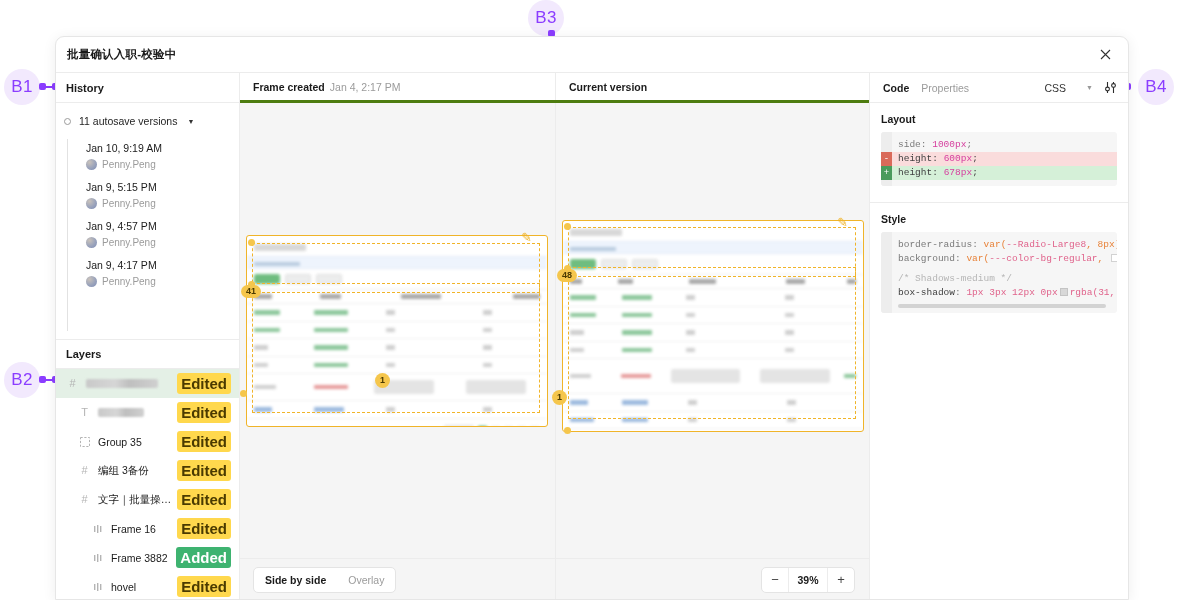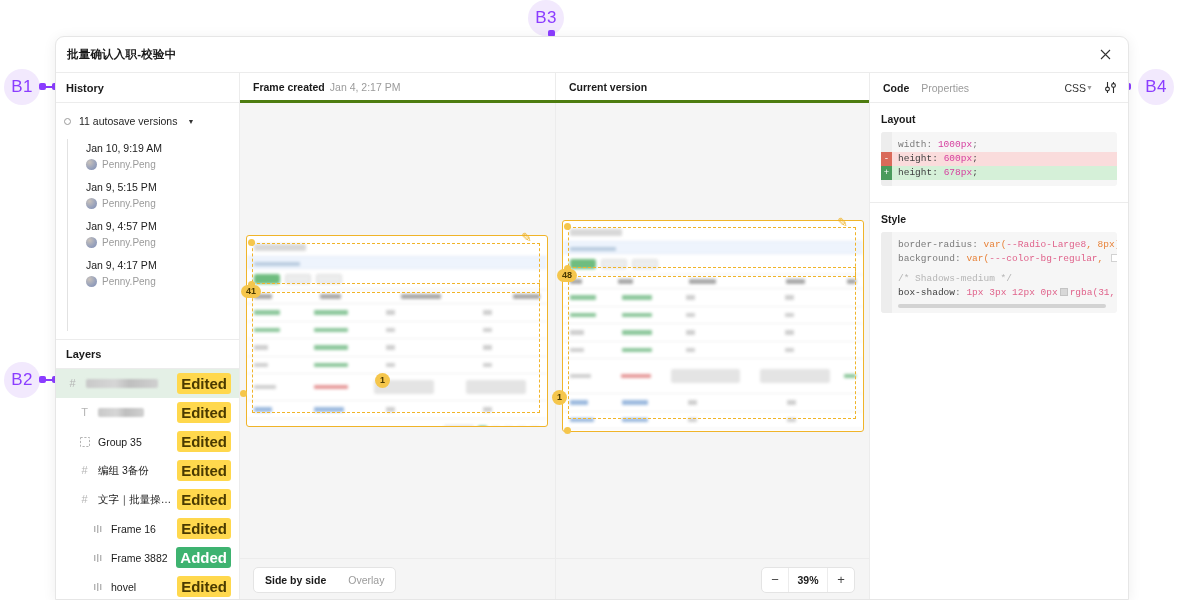--- a/index.html
+++ b/index.html
@@ -169,21 +169,21 @@
   .zoomctl { display:flex; background:#fff; border:1px solid #e4e4e4; border-radius:5px; overflow:hidden; }
   .zoomctl > div { width:26px; height:24px; display:flex; align-items:center; justify-content:center; font-size:13px; color:#444; }
   .zoomctl .zval { width:40px; font-size:10.5px; font-weight:bold; color:#1a1a1a; border-left:1px solid #ececec; border-right:1px solid #ececec; }
 
   
   .col-right { width:259px; border-left:1px solid #ececec; display:flex; flex-direction:column; }
   .rt-head { height:30px; display:flex; align-items:center; padding:0 10px 0 13px; border-bottom:1px solid #ececec; gap:12px;text-align:center; }
   .rt-tab { font-size:10.5px; color:#9b9b9b; }
   .rt-tab.active { color:#1a1a1a; font-weight:bold; }
   .rt-right { margin-left:auto; display:flex; align-items:center; gap:11px; }
-  .rt-css { font-size:10.5px; color:#333; display:flex; align-items:center; gap:0; }
+  .rt-css { font-size:10.5px; color:#333; display:flex; align-items:center; gap:20px; }
   .rt-sliders { display:flex; align-items:flex-end; gap:1px; height:12px; }
   .rt-panel { padding: 10px 11px 0 11px; }
   .rt-section-title { font-size:10.5px; font-weight:bold; color:#1a1a1a; margin-bottom:7px; }
   .code-block {
     background:#f6f6f6; border-radius:3px; overflow:hidden;
     font-family:"Liberation Mono", monospace; font-size:9.5px; line-height:14px;
     position:relative;
   }
   .code-gutterbg { position:absolute; left:0; top:0; bottom:0; width:11px; background:#ededed; }
   .code-pad { height:6px; }
@@ -590,21 +590,21 @@
           </div>
         </div>
 
         <div class="rt-panel">
           <div class="rt-section-title">Layout</div>
           <div class="code-block">
             <div class="code-gutterbg"></div>
             <div class="code-pad"></div>
             <div class="code-line">
               <span class="gut"></span>
-              <span class="txt"><span class="tok-prop">width</span>: <span class="tok-num">1000px</span>;</span>
+              <span class="txt"><span class="tok-prop">side</span>: <span class="tok-num">1000px</span>;</span>
             </div>
             <div class="code-line minus">
               <span class="gut">-</span>
               <span class="txt"><span class="tok-dark">height</span>: <span class="tok-num">600px</span>;</span>
             </div>
             <div class="code-line plus">
               <span class="gut">+</span>
               <span class="txt"><span class="tok-dark">height</span>: <span class="tok-num">678px</span>;</span>
             </div>
             <div class="code-pad"></div>

